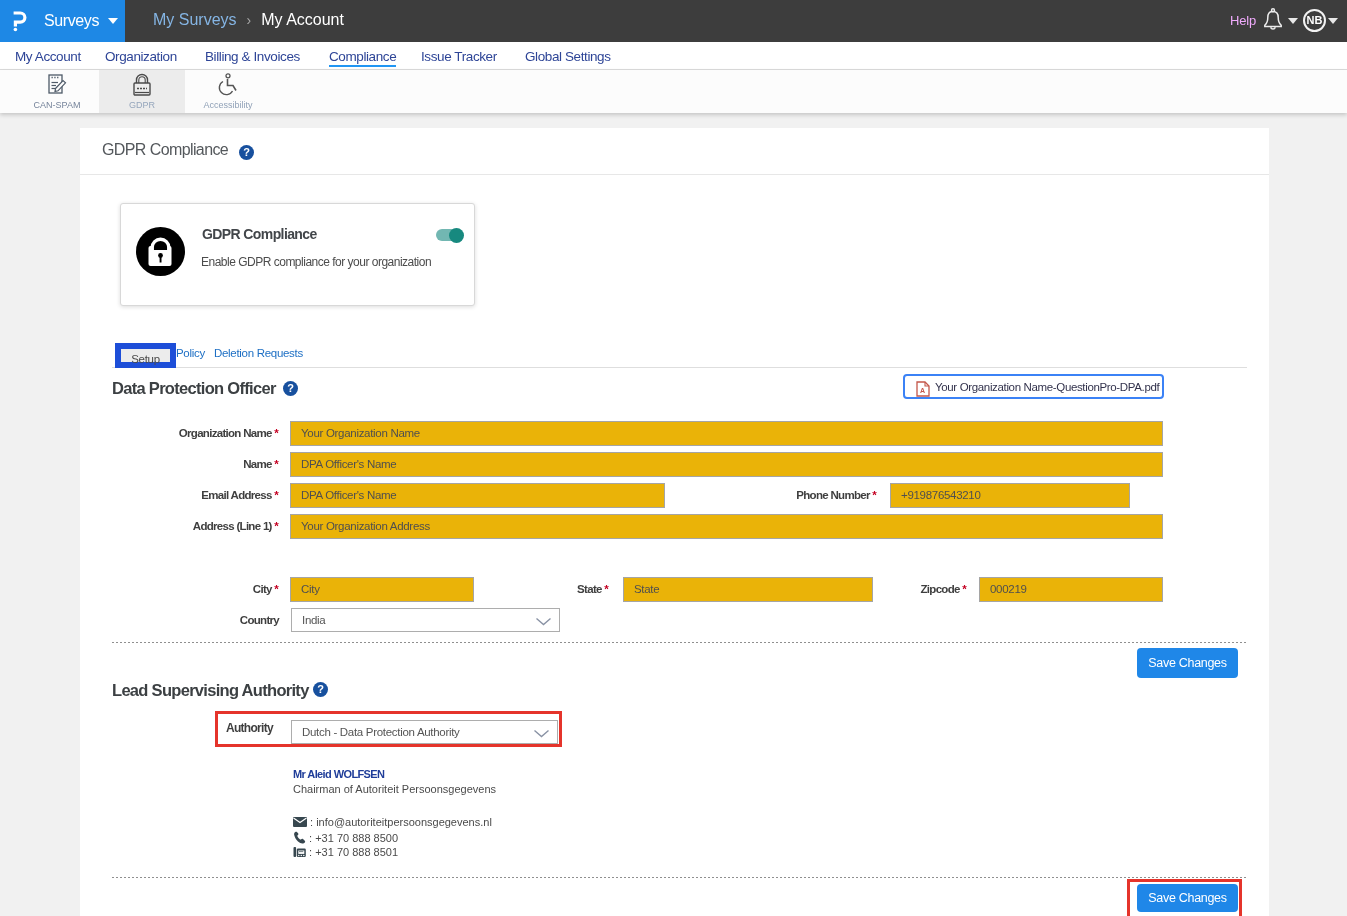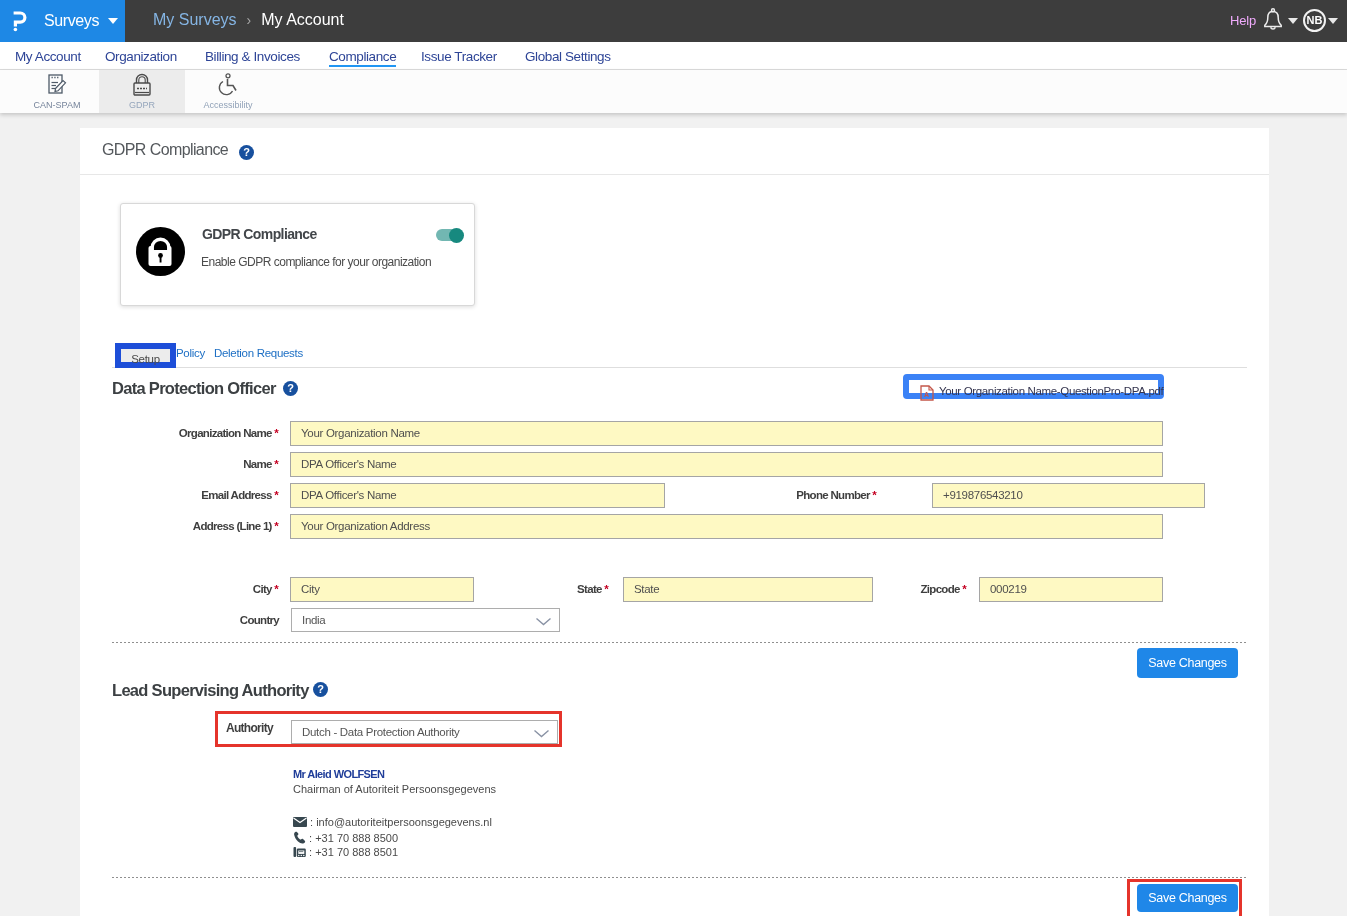--- a/index.html
+++ b/index.html
@@ -47,29 +47,29 @@
 #gcard .cs { position:absolute; left:80px; top:51px; font-size:12px; color:#4c4c4c; letter-spacing:-0.5px; white-space:nowrap; }
 #gcard .track { position:absolute; left:315px; top:25px; width:26px; height:12px; border-radius:6px; background:#72b7b2; }
 #gcard .knob { position:absolute; left:328px; top:24px; width:15px; height:15px; border-radius:50%; background:#17897f; }
 #tabline { position:absolute; left:32px; top:239px; width:1135px; height:1px; background:#dedede; }
 .tab-setup { position:absolute; left:35px; top:215px; width:61px; height:25px; background:#ececec; border:6px solid #1d4ed8; font-size:11.5px; color:#4a4a4a; text-align:center; line-height:21px; letter-spacing:-0.3px; }
 .tab-link { position:absolute; top:219px; font-size:11.5px; color:#1d6fc4; letter-spacing:-0.3px; }
 
 
 .h2 { font-size:16.5px; font-weight:700; color:#3c4043; letter-spacing:-0.7px; }
 #dpoh { position:absolute; left:32px; top:251px; }
-#pdfbtn { position:absolute; left:823px; top:246px; width:261px; height:25px; border:6px solid #3b82f6; border-radius:4px; background:#fff; }
+#pdfbtn { position:absolute; left:823px; top:246px; width:261px; height:25px; border:2px solid #3b82f6; border-radius:4px; background:#fff; }
 #pdfbtn .txt { position:absolute; left:30px; top:5px; font-size:11.5px; color:#33334d; letter-spacing:-0.35px; white-space:nowrap; }
 #pdfbtn svg { position:absolute; left:11px; top:5px; }
 
 
 .frow { position:absolute; height:25px; }
 .flabel { position:absolute; font-size:11.5px; font-weight:700; color:#3f3f3f; text-align:right; letter-spacing:-0.7px; top:6px; white-space:nowrap; }
 .star { color:#c40022; }
-.finput { position:absolute; background:#fef9c3; border:1px solid #a5a5a5; font-size:11.5px; color:#4f4f4f; padding-left:10px; line-height:23px; letter-spacing:-0.3px; height:25px; white-space:nowrap; }
+.finput { position:absolute; background:#eab308; border:1px solid #a5a5a5; font-size:11.5px; color:#4f4f4f; padding-left:10px; line-height:23px; letter-spacing:-0.3px; height:25px; white-space:nowrap; }
 .fselect { position:absolute; background:#fff; border:1px solid #adadad; font-size:11.5px; color:#555; padding-left:10px; line-height:22px; height:24px; letter-spacing:-0.3px; white-space:nowrap; }
 
 
 .dashline { position:absolute; left:32px; width:1135px; height:1px; background:repeating-linear-gradient(90deg,#8f8f8f 0 2px,transparent 2px 4px); }
 .savebtn { position:absolute; width:101px; height:30px; background:#1f87e8; border-radius:4px; color:#fff; font-size:12.5px; text-align:center; line-height:30px; letter-spacing:-0.3px; }
 .redbox { position:absolute; border:3px solid #e5342b; }
 
 
 .cline { position:absolute; font-size:11px; color:#4a4a4a; letter-spacing:0; white-space:nowrap; }
 </style>
@@ -192,21 +192,21 @@
     <div class="finput" style="left:210px; width:873px;">Your Organization Name</div>
   </div>
   <div class="frow" style="left:0; top:324px; width:1189px;">
     <div class="flabel" style="left:0; width:198px;">Name <span class="star">*</span></div>
     <div class="finput" style="left:210px; width:873px;">DPA Officer's Name</div>
   </div>
   <div class="frow" style="left:0; top:355px; width:1189px;">
     <div class="flabel" style="left:0; width:198px;">Email Address <span class="star">*</span></div>
     <div class="finput" style="left:210px; width:375px;">DPA Officer's Name</div>
     <div class="flabel" style="left:600px; width:196px;">Phone Number <span class="star">*</span></div>
-    <div class="finput" style="left:852px; width:273px;">+919876543210</div>
+    <div class="finput" style="left:810px; width:240px;">+919876543210</div>
   </div>
   <div class="frow" style="left:0; top:386px; width:1189px;">
     <div class="flabel" style="left:0; width:198px;">Address (Line 1) <span class="star">*</span></div>
     <div class="finput" style="left:210px; width:873px;">Your Organization Address</div>
   </div>
   <div class="frow" style="left:0; top:449px; width:1189px;">
     <div class="flabel" style="left:0; width:198px;">City <span class="star">*</span></div>
     <div class="finput" style="left:210px; width:184px;">City</div>
     <div class="flabel" style="left:330px; width:198px;">State <span class="star">*</span></div>
     <div class="finput" style="left:543px; width:250px;">State</div>

